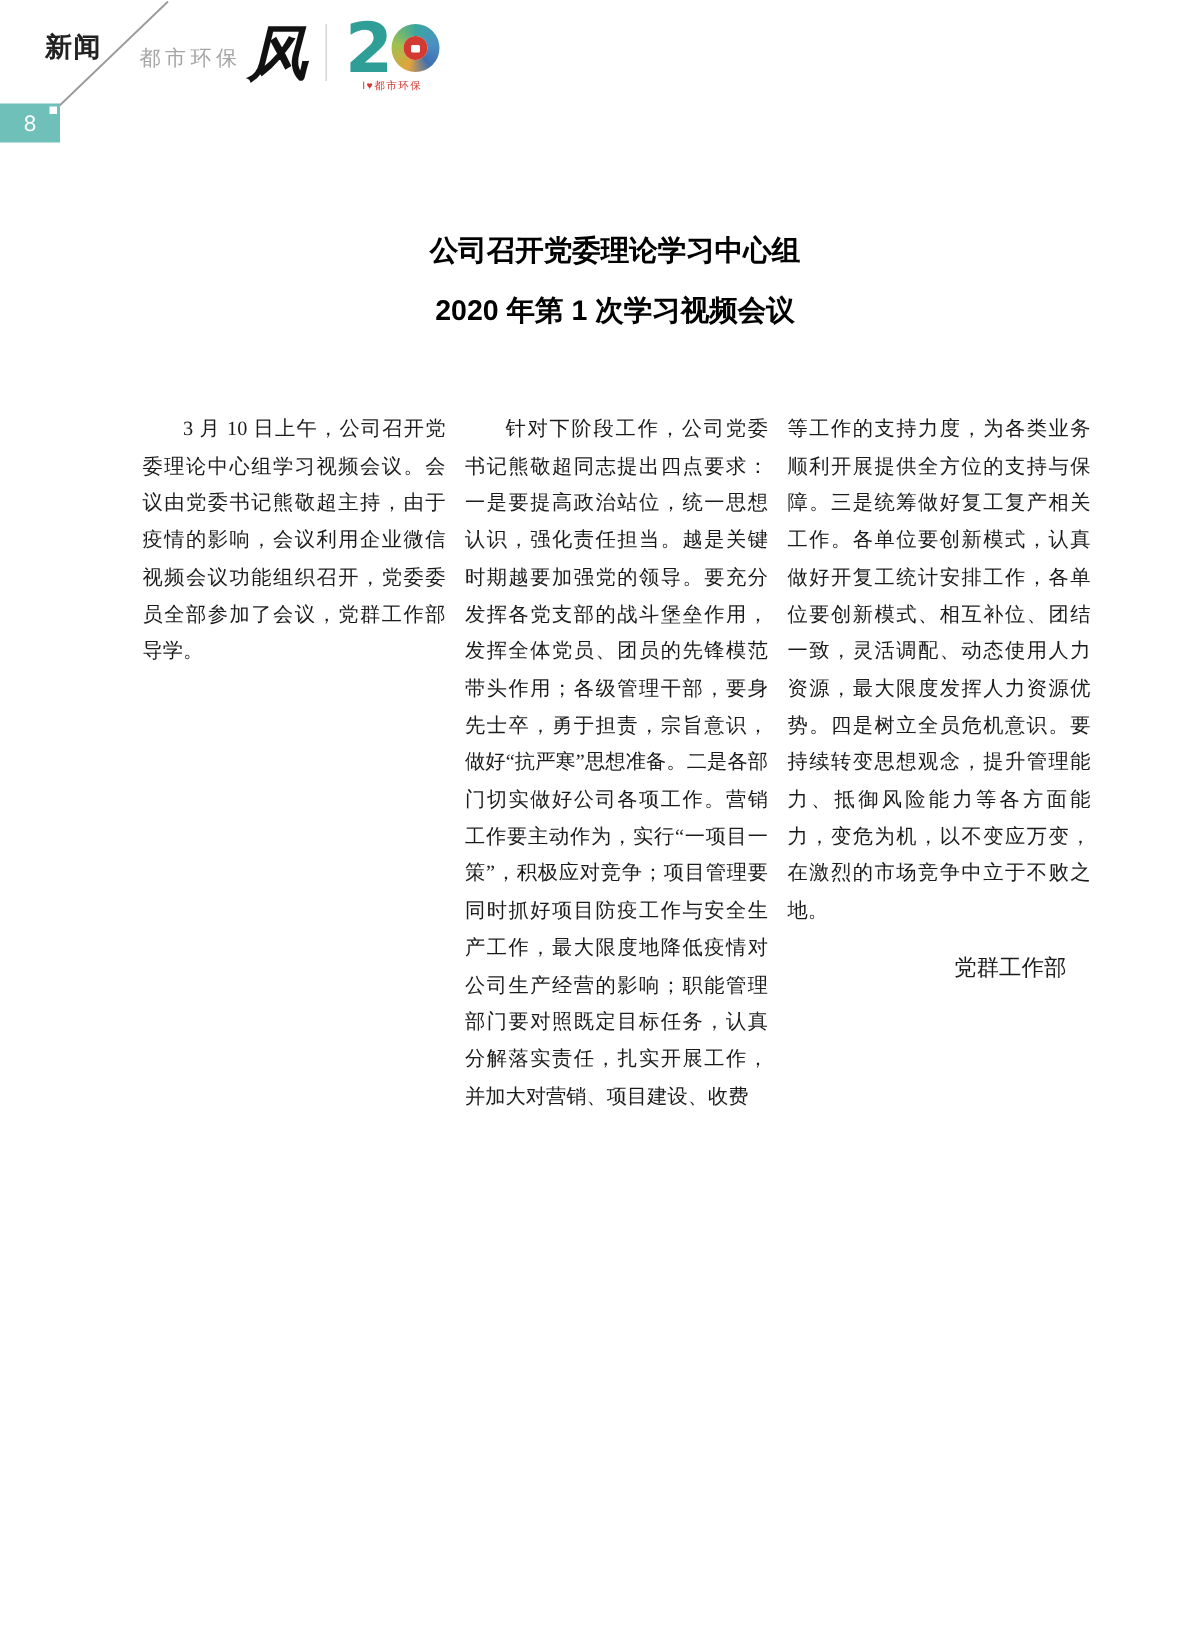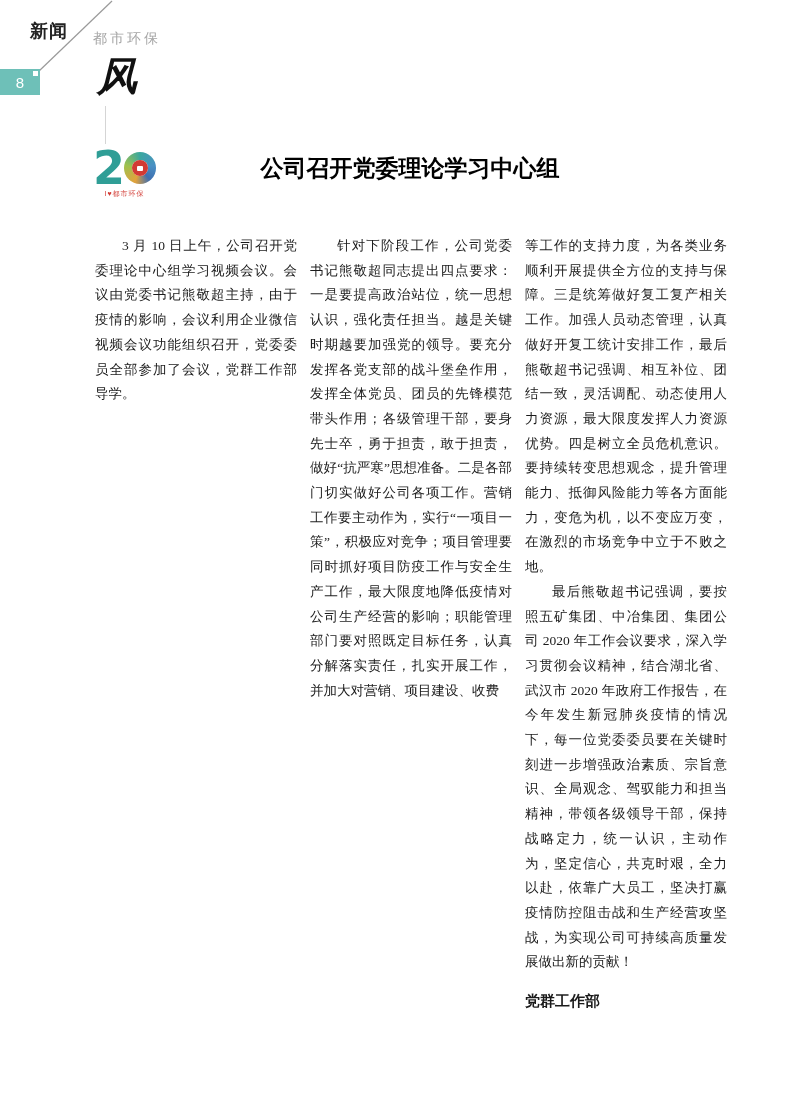--- a/index.html
+++ b/index.html
@@ -14,21 +14,21 @@
     font-family:"Liberation Sans","DejaVu Sans",sans-serif;
     font-weight:700;font-size:18px;color:#222;letter-spacing:1px;
   }
   .page-num-box{
     position:absolute;left:0;top:69px;width:40px;height:26px;
     background:#6ec0b8;color:#fff;
     display:flex;align-items:center;justify-content:center;
     font-family:"Liberation Sans","DejaVu Sans",sans-serif;font-size:15px;
   }
   .corner-notch{position:absolute;right:2px;top:2px;width:5px;height:5px;background:#fff;}
-  .masthead{position:absolute;left:93px;top:8px;display:flex;align-items:flex-start;flex-direction:column;}
+  .masthead{position:absolute;left:93px;top:8px;display:flex;align-items:flex-start;}
   .brand{
     color:#a5a5a5;font-size:14px;letter-spacing:3px;margin-top:22px;white-space:nowrap;
   }
   .callig{
     font-size:40px;line-height:44px;font-weight:700;font-style:italic;color:#111;
     margin-left:4px;margin-top:6px;
     font-family:"DejaVu Serif","Liberation Serif",serif;
   }
   .vdivider{width:1px;height:38px;background:#d5d5d5;margin:8px 12px 0 12px;}
   .logo20{position:relative;display:flex;flex-direction:column;align-items:center;margin-top:4px;}
@@ -51,32 +51,32 @@
   .camdot{width:6px;height:5px;background:#fff;border-radius:1px;}
   .tagline{
     color:#d23a33;font-size:7px;line-height:8px;margin-top:2px;letter-spacing:1px;
     font-family:"Liberation Sans","DejaVu Sans",sans-serif;white-space:nowrap;
   }
   
   main{position:absolute;left:95px;top:148px;width:630px;}
   h1{
     margin:0 0 46px 0;text-align:center;
     font-family:"Liberation Sans","DejaVu Sans",sans-serif;
-    font-weight:700;font-size:23px;line-height:40px;color:#000;
+    font-weight:700;font-size:19px;line-height:40px;color:#000;
   }
   .cols{display:flex;gap:13px;}
   .col{
     width:202px;flex:0 0 202px;
     font-size:13.5px;line-height:24.7px;text-align:justify;
   }
   .col p{margin:0;}
   .ind{text-indent:2em;}
   .sig{
-    font-family:"Liberation Sans","DejaVu Sans",sans-serif;font-weight:700;
-    padding-right:16px;margin-top:14px !important;font-size:15px;
+    font-family:"Liberation Sans","DejaVu Sans",sans-serif;font-weight:400;
+    text-align:right;padding-right:16px;margin-top:14px !important;font-size:15px;
     text-indent:0;
   }
 </style>
 </head>
 <body>
 
 <header>
   <svg class="diag-line" width="130" height="90" viewBox="0 0 130 90">
     <line x1="38" y1="72" x2="112" y2="1" stroke="#9a9a9a" stroke-width="1.2"></line>
   </svg>
@@ -99,27 +99,27 @@
         </span>
       </div>
       <div class="tagline">I♥都市环保</div>
     </div>
   </div>
 </header>
 
 <main>
   <h1>
     <div>公司召开党委理论学习中心组</div>
+    <div>2020 年第 1 次学习视频会议</div>
   </h1>
   <div class="cols">
     <div class="col">
       <p class="ind">3 月 10 日上午，公司召开党委理论中心组学习视频会议。会议由党委书记熊敬超主持，由于疫情的影响，会议利用企业微信视频会议功能组织召开，党委委员全部参加了会议，党群工作部导学。</p>
     </div>
     <div class="col">
-      <p class="ind">针对下阶段工作，公司党委书记熊敬超同志提出四点要求：一是要提高政治站位，统一思想认识，强化责任担当。越是关键时期越要加强党的领导。要充分发挥各党支部的战斗堡垒作用，发挥全体党员、团员的先锋模范带头作用；各级管理干部，要身先士卒，勇于担责，敢于担责，做好“抗严寒”思想准备。二是各部门切实做好公司各项工作。营销工作要主动作为，实行“一项目一策”，积极应对竞争；项目管理要同时抓好项目防疫工作与安全生产工作，最大限度地降低疫情对公司生产经营的影响；职能管理部门要对照既定目标任务，认真分解落实责任，扎实开展工作，并加大对营销、项目建设、收费</p>
+      <p class="ind">针对下阶段工作，公司党委书记熊敬超同志提出四点要求：一是要提高政治站位，统一思想认识，强化责任担当。越是关键时期越要加强党的领导。要充分发挥各党支部的战斗堡垒作用，发挥全体党员、团员的先锋模范带头作用；各级管理干部，要身先士卒，勇于担责，宗旨意识，做好“抗严寒”思想准备。二是各部门切实做好公司各项工作。营销工作要主动作为，实行“一项目一策”，积极应对竞争；项目管理要同时抓好项目防疫工作与安全生产工作，最大限度地降低疫情对公司生产经营的影响；职能管理部门要对照既定目标任务，认真分解落实责任，扎实开展工作，并加大对营销、项目建设、收费</p>
     </div>
     <div class="col">
-      <p>等工作的支持力度，为各类业务顺利开展提供全方位的支持与保障。三是统筹做好复工复产相关工作。加强人员动态管理，认真做好开复工统计安排工作，最后熊敬超书记强调、相互补位、团结一致，灵活调配、动态使用人力资源，最大限度发挥人力资源优势。四是树立全员危机意识。要持续转变思想观念，提升管理能力、抵御风险能力等各方面能力，变危为机，以不变应万变，在激烈的市场竞争中立于不败之地。</p>
-      <p class="ind">最后熊敬超书记强调，要按照五矿集团、中冶集团、集团公司 2020 年工作会议要求，深入学习贯彻会议精神，结合湖北省、武汉市 2020 年政府工作报告，在今年发生新冠肺炎疫情的情况下，每一位党委委员要在关键时刻进一步增强政治素质、宗旨意识、全局观念、驾驭能力和担当精神，带领各级领导干部，保持战略定力，统一认识，主动作为，坚定信心，共克时艰，全力以赴，依靠广大员工，坚决打赢疫情防控阻击战和生产经营攻坚战，为实现公司可持续高质量发展做出新的贡献！</p>
+      <p>等工作的支持力度，为各类业务顺利开展提供全方位的支持与保障。三是统筹做好复工复产相关工作。各单位要创新模式，认真做好开复工统计安排工作，各单位要创新模式、相互补位、团结一致，灵活调配、动态使用人力资源，最大限度发挥人力资源优势。四是树立全员危机意识。要持续转变思想观念，提升管理能力、抵御风险能力等各方面能力，变危为机，以不变应万变，在激烈的市场竞争中立于不败之地。</p>
       <p class="sig">党群工作部</p>
     </div>
   </div>
 </main>
 
 </body></html>

